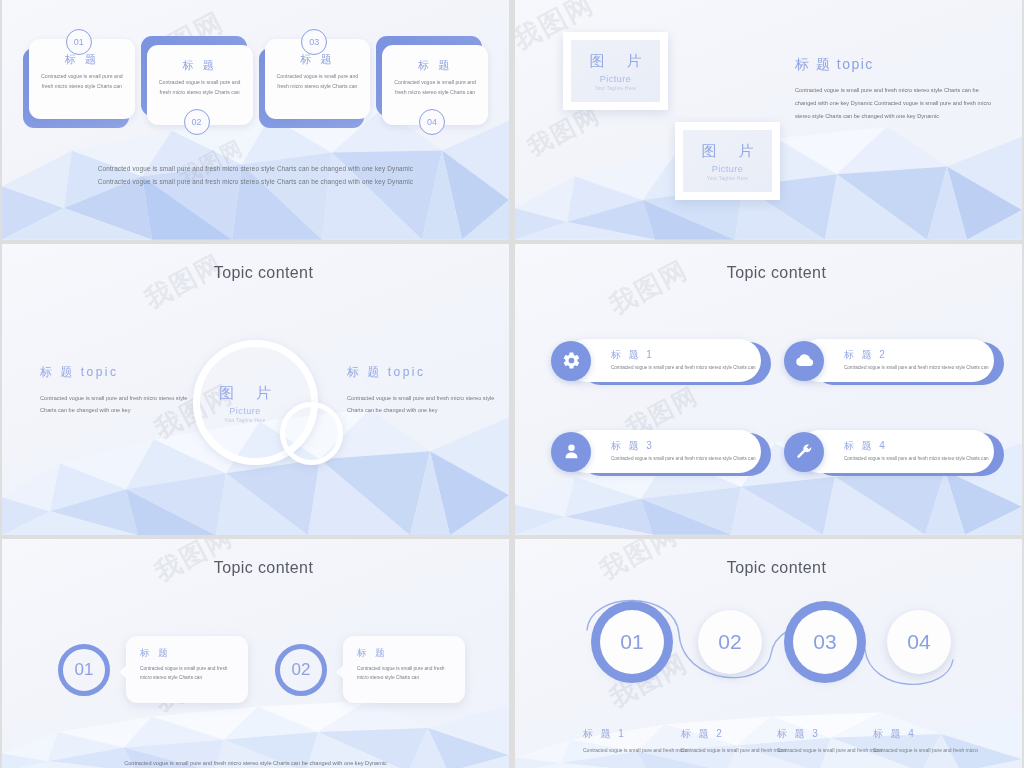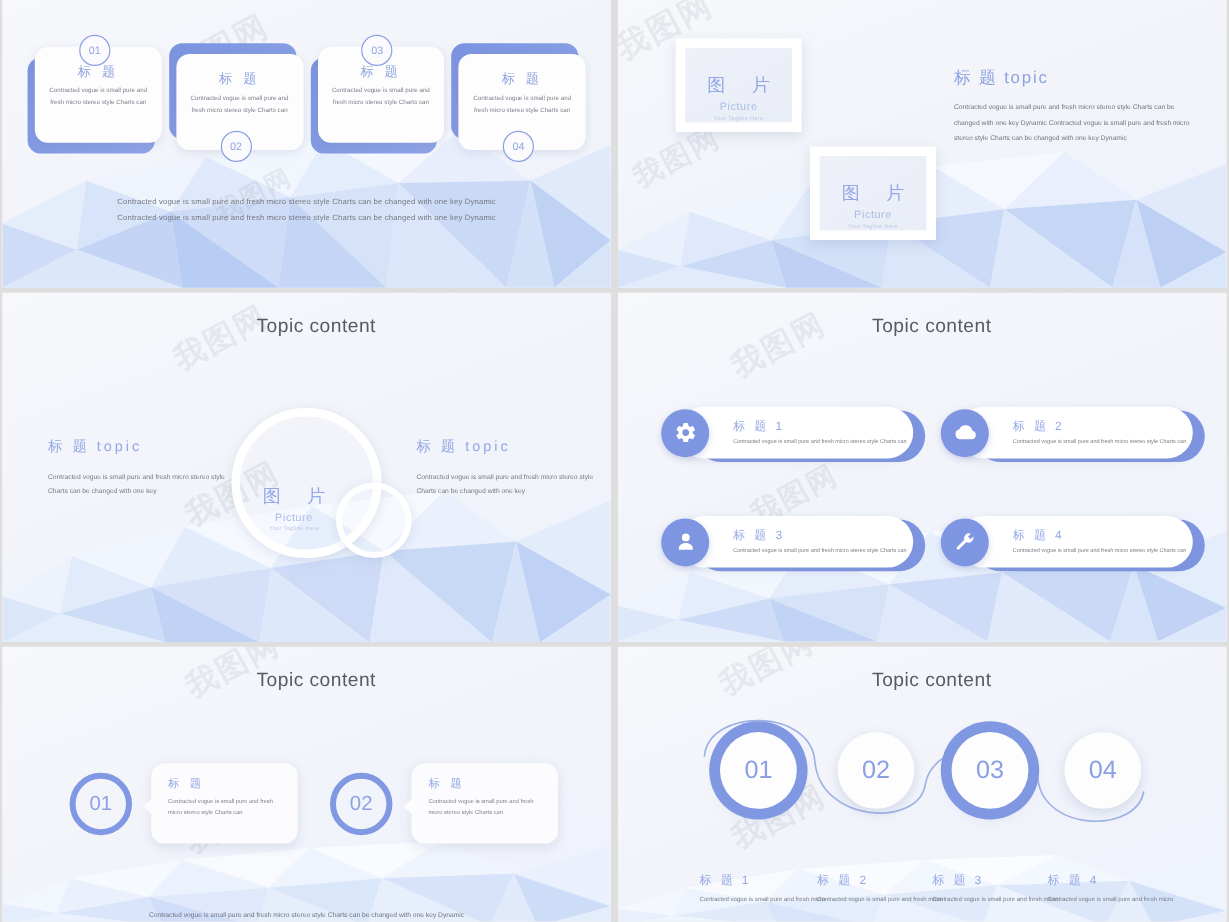--- a/index.html
+++ b/index.html
@@ -71,21 +71,21 @@
     font-size:6.4px;color:#74787f;line-height:2.1;letter-spacing:.15px;
   }
 
   
   .frame{position:absolute;background:#fff;padding:8px;box-shadow:0 3px 10px rgba(120,135,175,.22);}
   .frame-in{
     width:100%;height:100%;
     background:linear-gradient(150deg,#eef1f8,#e9edf7);
     display:flex;flex-direction:column;align-items:center;justify-content:center;
   }
-  .pic-cn{font-size:15px;color:#93a8e8;letter-spacing:9px;text-indent:9px;margin-top:20px;}
+  .pic-cn{font-size:15px;color:#93a8e8;letter-spacing:9px;text-indent:9px;}
   .pic-en{font-size:9px;color:#a8bbe8;margin-top:3px;letter-spacing:.5px;}
   .pic-sub{font-size:4.6px;color:#bcc9e4;margin-top:2px;letter-spacing:.3px;}
   .s2-title{position:absolute;left:280px;top:56px;font-size:14px;color:#8da2e2;letter-spacing:1.5px;}
   .s2-body{position:absolute;left:280px;top:84px;width:198px;font-size:5.6px;color:#6f747e;line-height:2.35;}
 
   
   .ring{position:absolute;border-radius:50%;border:7px solid #fff;box-shadow:0 2px 9px rgba(150,162,195,.25);}
   .ring-sm{border-width:5px;}
   .s3-col{position:absolute;top:120px;width:148px;}
   .s3-h{font-size:12px;color:#93a7e4;letter-spacing:2.5px;margin-bottom:11px;}

